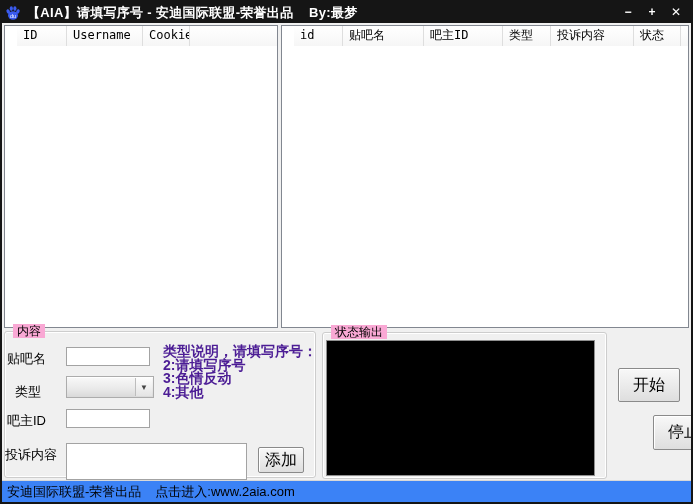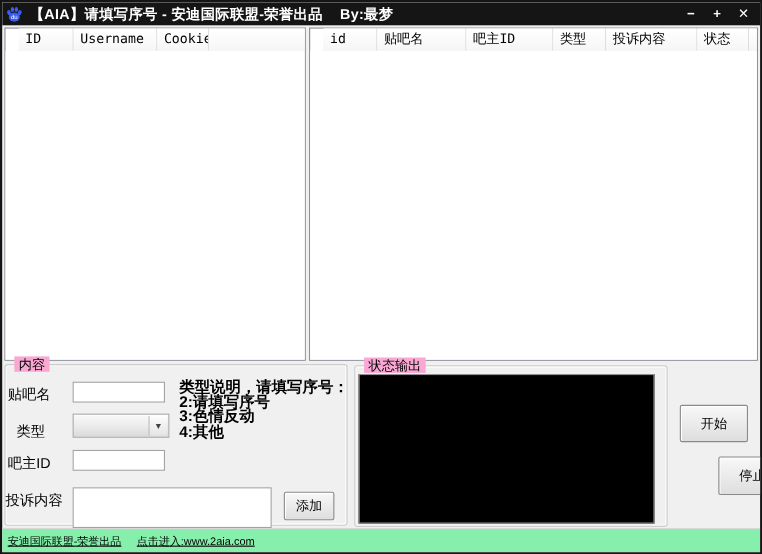--- a/index.html
+++ b/index.html
@@ -58,43 +58,43 @@
     box-shadow:inset 0 1px 0 #fff;cursor:default;
   }
   .combo-arrow{
     position:absolute;right:1px;top:1px;bottom:1px;width:17px;
     border-left:1px solid #bdbdbd;background:linear-gradient(#fdfdfd,#e4e4e4);
     display:flex;align-items:center;justify-content:center;
     font-size:8px;color:#444;cursor:pointer;
   }
   .hint{
     position:absolute;left:161px;top:343px;width:152px;
-    color:#000000;font-weight:bold;font-size:14px;line-height:13.5px;
+    color:#4c1d95;font-weight:bold;font-size:14px;line-height:13.5px;
     white-space:nowrap;
   }
   .btn{
     position:absolute;border:1px solid #8a8a8a;border-radius:2px;
     background:linear-gradient(#f8f8f8,#dedede);
     box-shadow:inset 1px 1px 0 #ffffff;
-    font-size:12px;font-family:inherit;cursor:pointer;color:#000;
+    font-size:16px;font-family:inherit;cursor:pointer;color:#000;
   }
   .btn-add{left:256px;top:445px;width:46px;height:26px;font-family:Liberation Serif, serif;}
   .btn-start{left:616px;top:366px;width:62px;height:34px;}
   .btn-stop{left:616px;top:413px;width:62px;height:35px;margin-left:35px;}
   .console{
     position:absolute;left:324px;top:338px;width:269px;height:136px;
     background:#000;border:1px solid #8f8f8f;color:#ccc;
     font-family:"DejaVu Sans Mono",monospace;font-size:11px;padding:2px;
     overflow:hidden;
   }
   
   .statusbar{
     position:absolute;left:0;bottom:0;width:689px;height:22px;
-    background:#86efac;border-top:1px solid #d8d8d8;
-    display:flex;align-items:center;font-size:10px;text-decoration:underline;
+    background:#3b82f6;border-top:1px solid #d8d8d8;
+    display:flex;align-items:center;font-size:13px;
   }
   .statusbar .brand{margin-left:5px;}
   .statusbar .link{margin-left:14px;cursor:pointer;}
 </style>
 </head>
 <body>
 
 <div class="window">
 
   <div class="titlebar">

